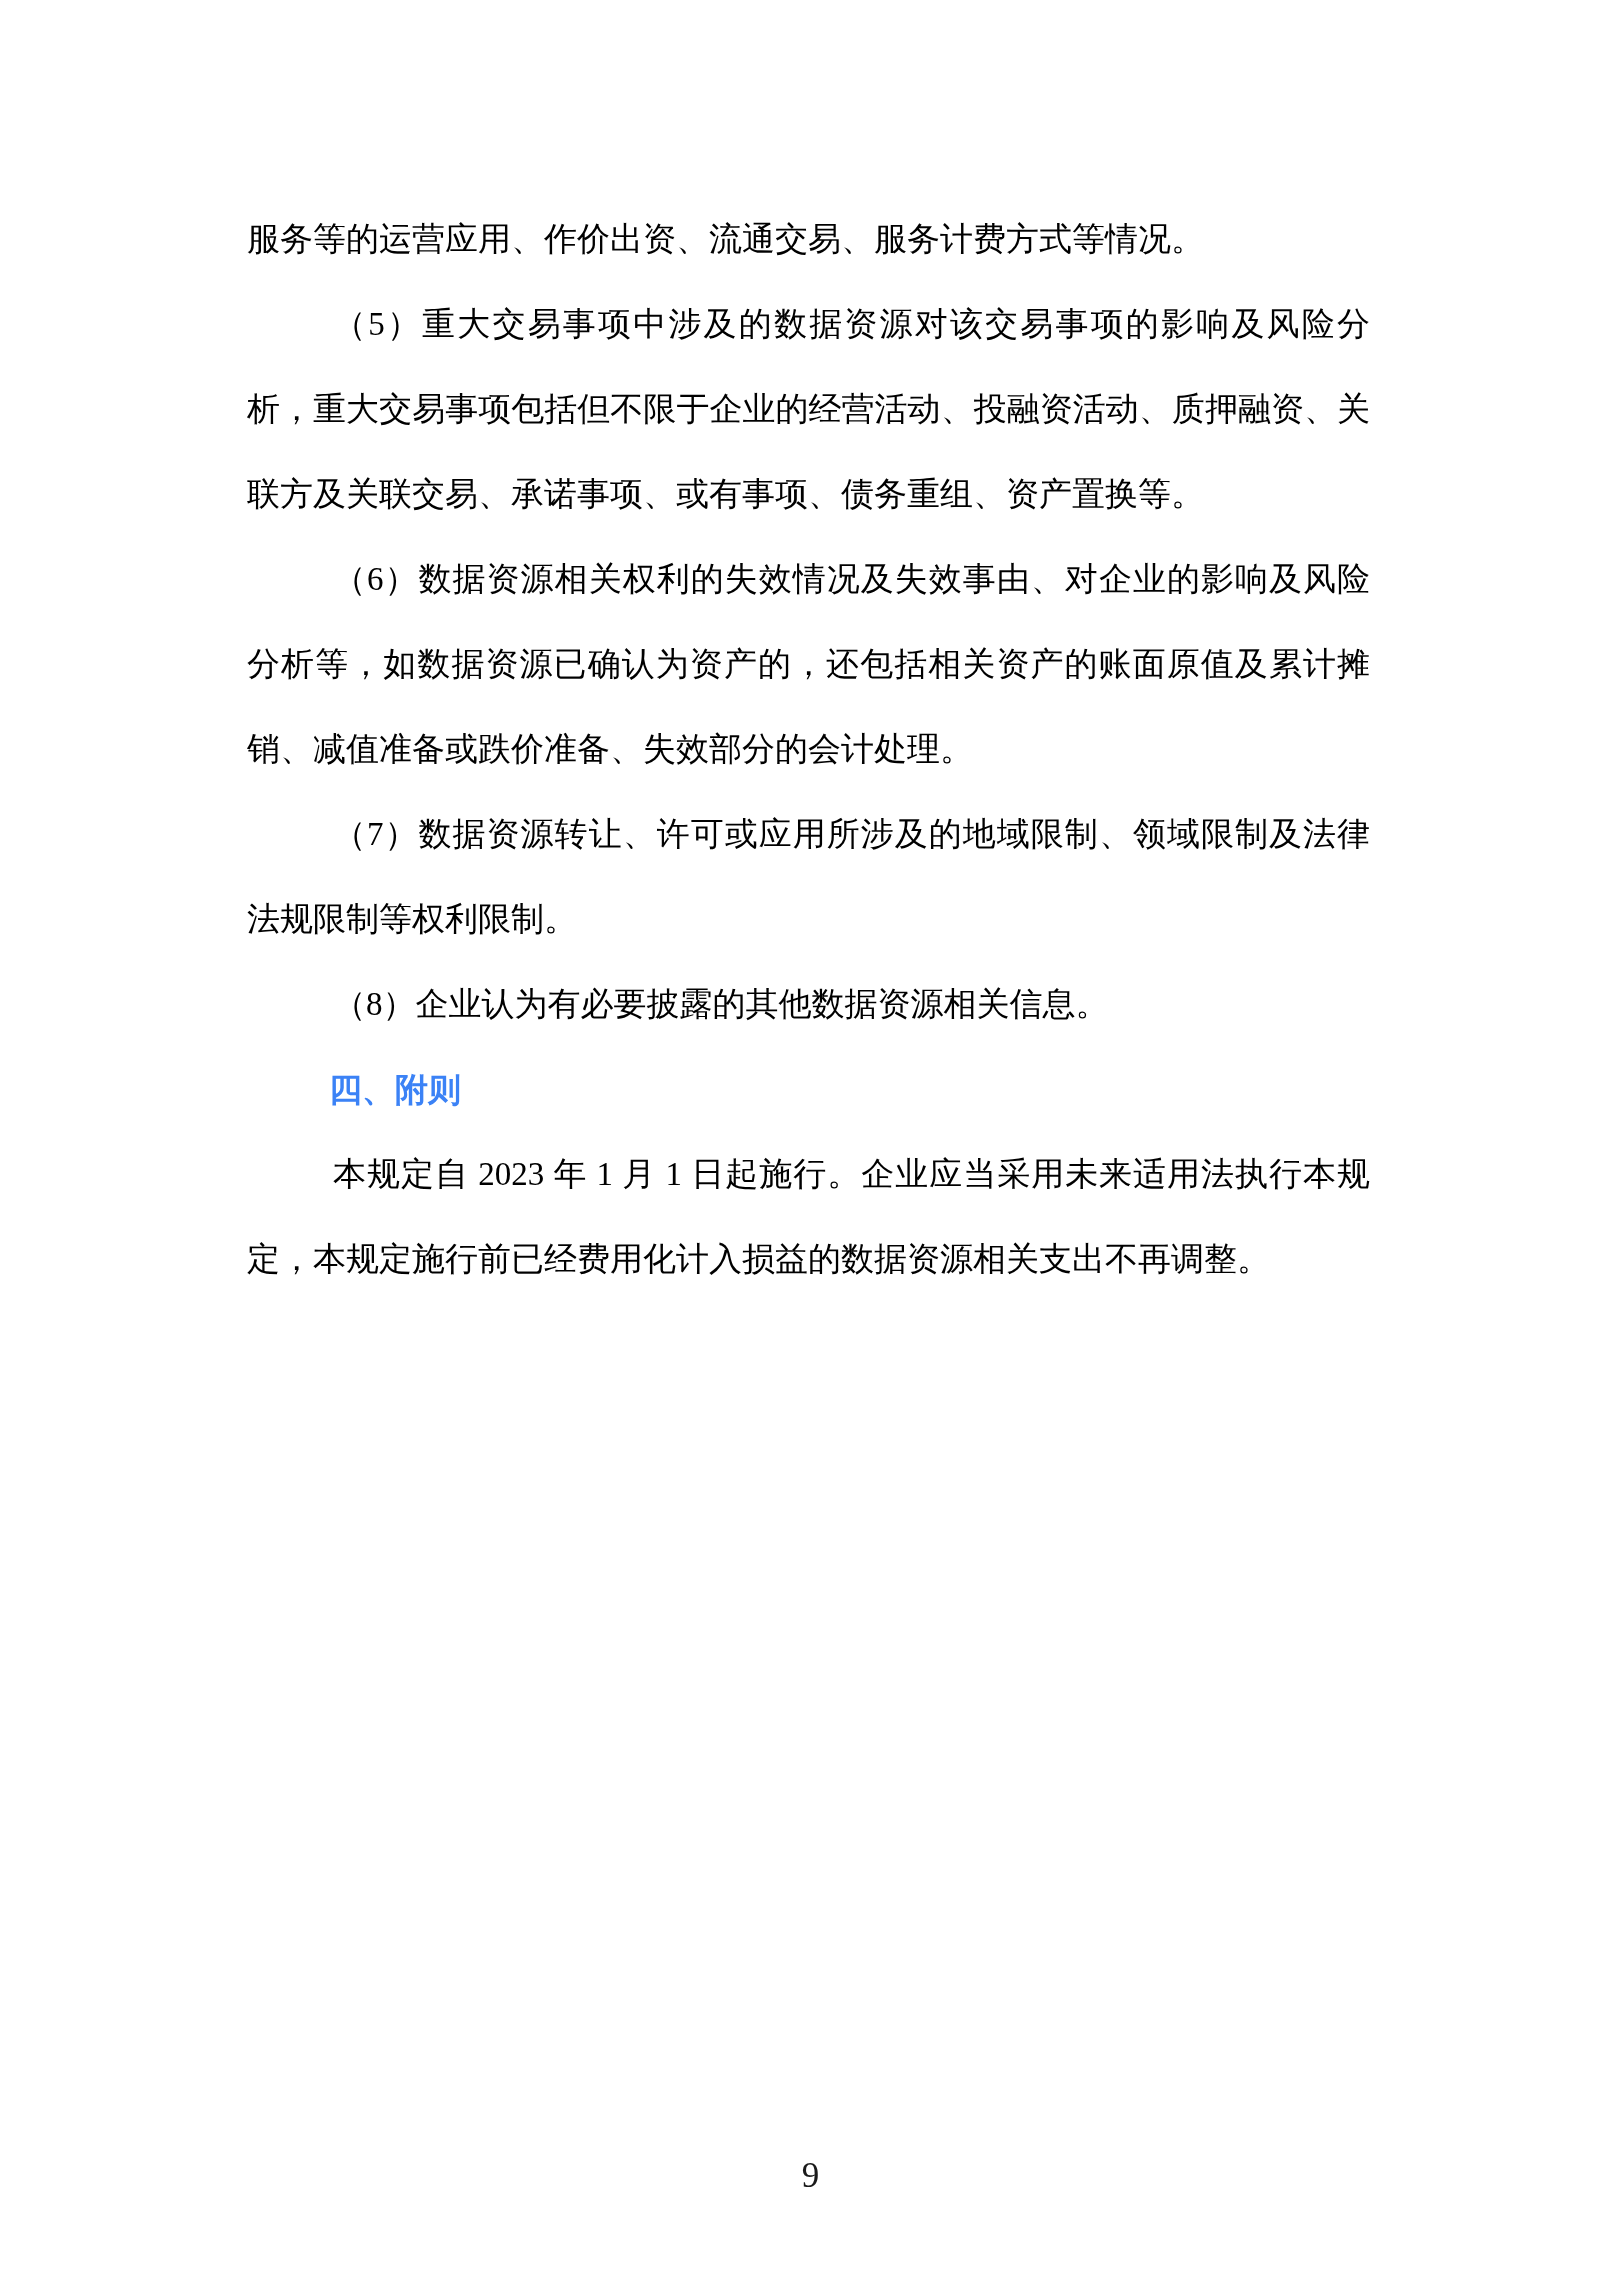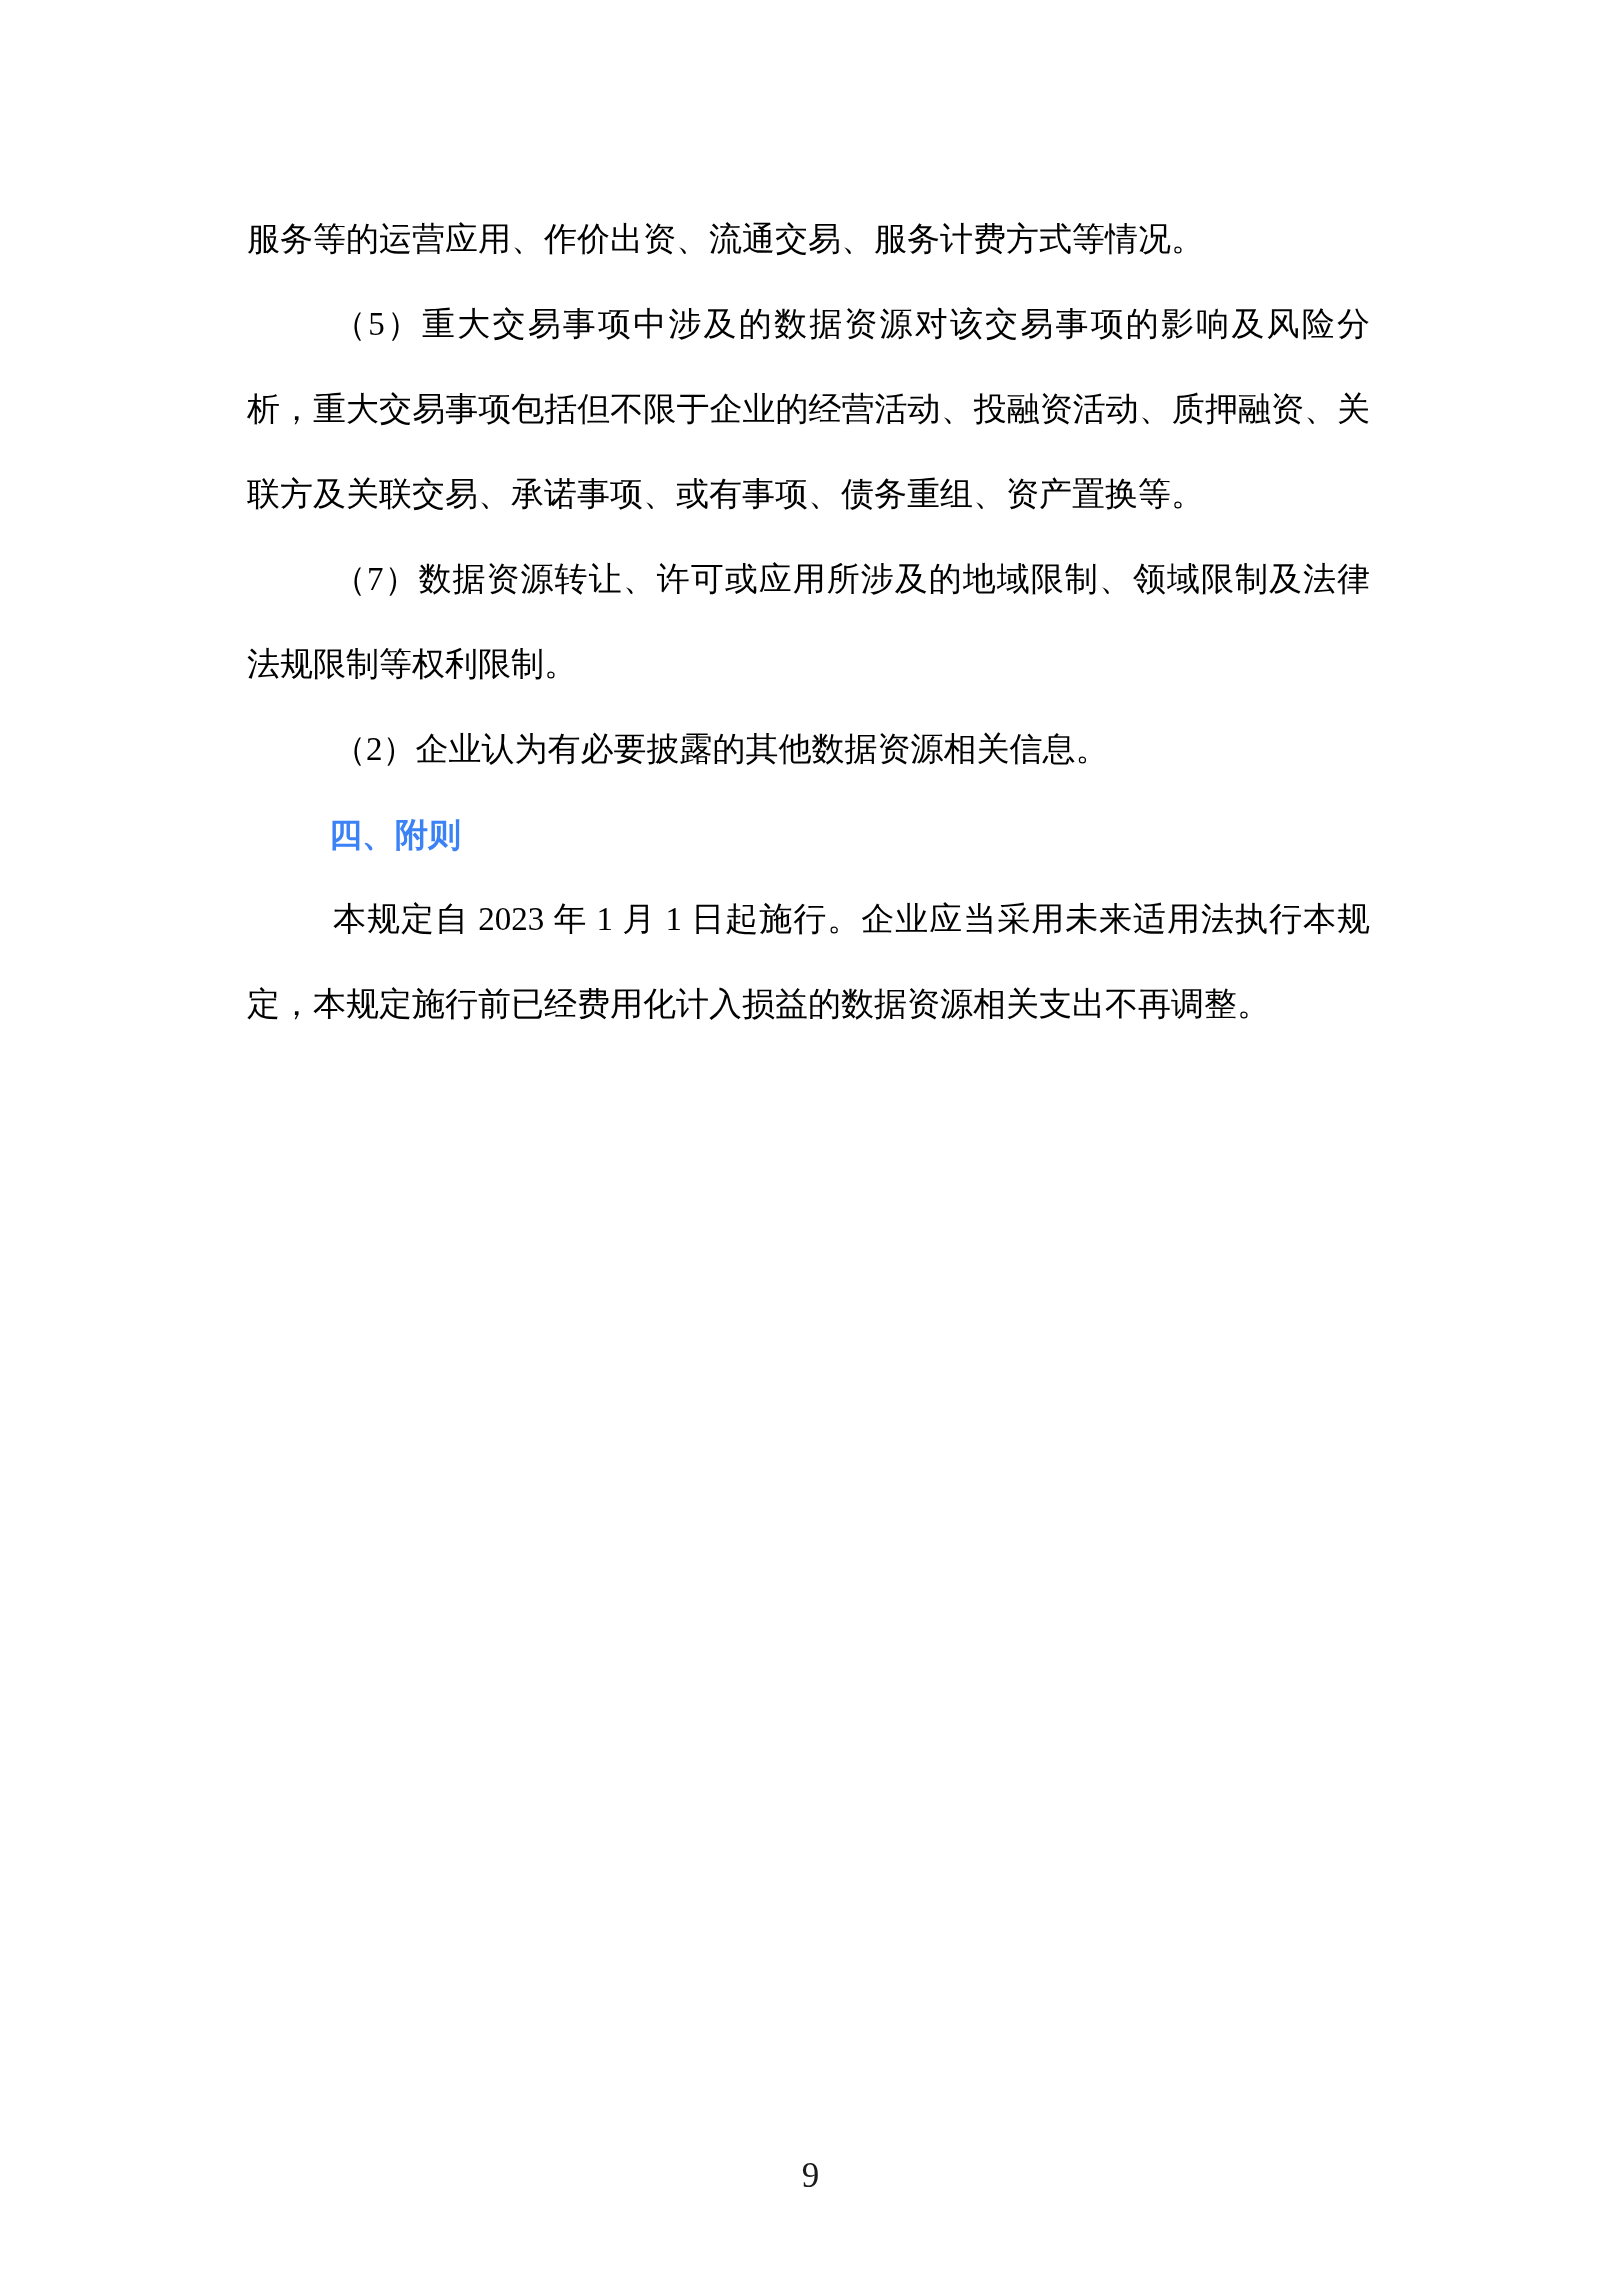--- a/index.html
+++ b/index.html
@@ -61,24 +61,25 @@
 <body>
 
 <div class="page">
 
   <div class="body-text">
 
     <p class="para-noindent">服务等的运营应用、作价出资、流通交易、服务计费方式等情况。</p>
 
     <p class="para-indent">（5）重大交易事项中涉及的数据资源对该交易事项的影响及风险分析，重大交易事项包括但不限于企业的经营活动、投融资活动、质押融资、关联方及关联交易、承诺事项、或有事项、债务重组、资产置换等。</p>
 
+    <p class="para-indent">（6）数据资源相关权利的失效情况及失效事由、对企业的影响及风险分析等，如数据资源已确认为资产的，还包括相关资产的账面原值及累计摊销、减值准备或跌价准备、失效部分的会计处理。</p>
 
     <p class="para-indent">（7）数据资源转让、许可或应用所涉及的地域限制、领域限制及法律法规限制等权利限制。</p>
 
-    <p class="para-indent">（2）企业认为有必要披露的其他数据资源相关信息。</p>
+    <p class="para-indent">（8）企业认为有必要披露的其他数据资源相关信息。</p>
 
     <p class="section-heading">四、附则</p>
 
     <p class="para-indent">本规定自 2023 年 1 月 1 日起施行。企业应当采用未来适用法执行本规定，本规定施行前已经费用化计入损益的数据资源相关支出不再调整。</p>
 
   </div>
 
   <div class="page-number">9</div>
 
 </div>

